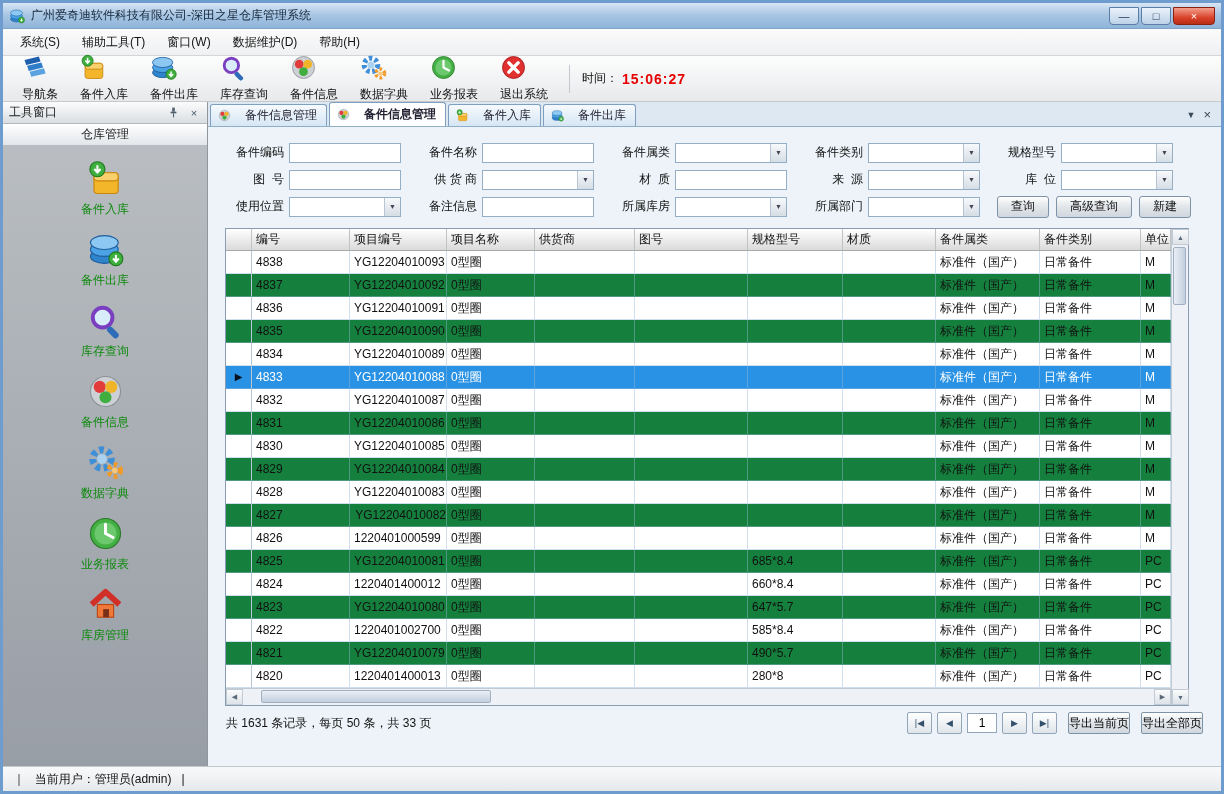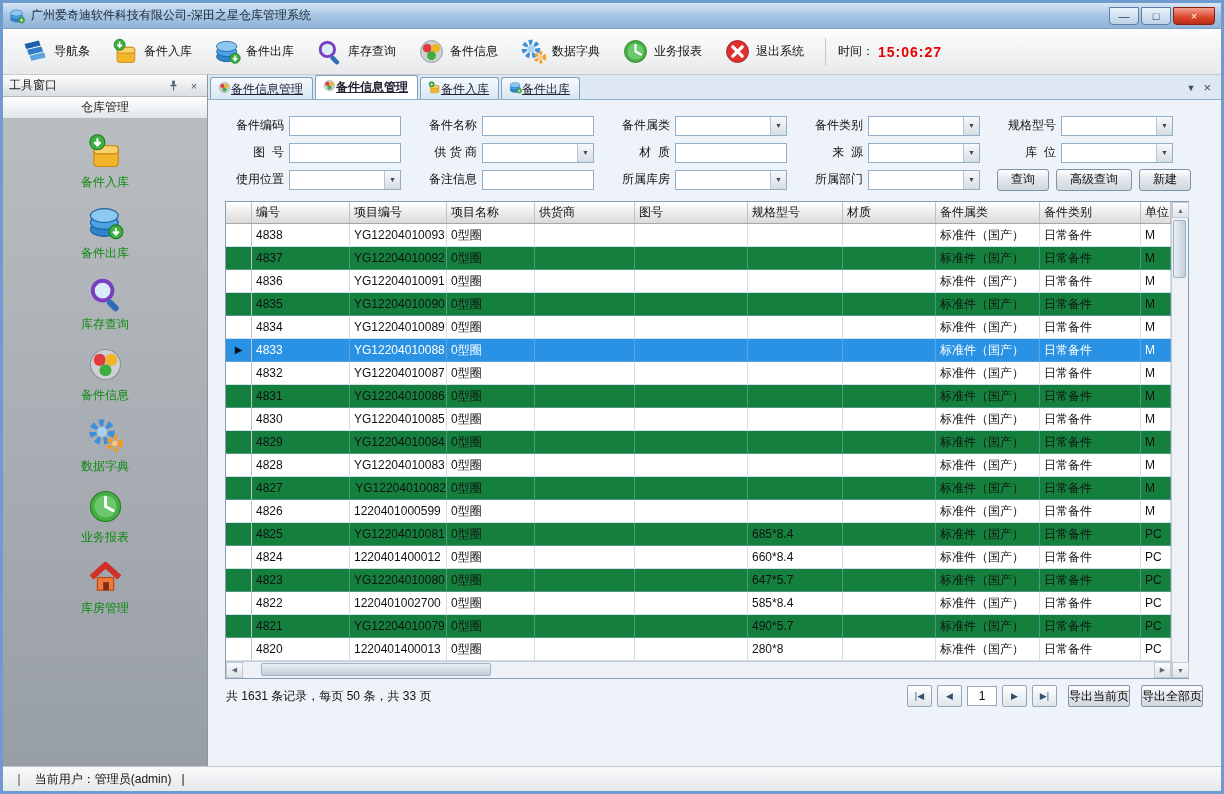--- a/index.html
+++ b/index.html
@@ -21,21 +21,21 @@
   .wb.close { width:42px; background:linear-gradient(#f2a08e,#d9432a 60%,#b92d16); color:#fff; border-color:#8c2010; }
 
   
   .menubar { height:27px; flex:0 0 27px; background:linear-gradient(#fbfbfb,#eef0f2);
              border-bottom:1px solid #d2d6da; display:flex; align-items:center; padding:0 6px; }
   .mi { padding:4px 11px; color:#111; cursor:default; }
 
   
   .toolbar { height:46px; flex:0 0 46px; background:linear-gradient(#fdfdfd,#e7e9eb);
              border-bottom:1px solid #c6cace; display:flex; align-items:center; padding:0 10px; gap:4px; }
-  .tb-item { display:flex; align-items:center; gap:5px; padding:5px 9px; border-radius:3px; }
+  .tb-item { display:flex; gap:5px; padding:5px 9px; border-radius:3px;flex-direction:column; }
   .tb-ic { width:27px; height:27px; }
   .tb-sep { width:1px; height:28px; background:#c2c8ce; margin:0 8px; }
   .time-label { color:#111; }
   .time-value { color:#e60000; font-weight:bold; font-size:14px; letter-spacing:1px; }
 
   
   .main { flex:1; display:flex; overflow:hidden; }
 
   
   .sidebar { width:205px; flex:0 0 205px; display:flex; flex-direction:column; border-right:1px solid #8f969c; background:#aab0b6; }
@@ -49,22 +49,22 @@
              display:flex; flex-direction:column; align-items:center; gap:13px; overflow:hidden; }
   .sb-item { display:flex; flex-direction:column; align-items:center; gap:4px; width:120px; }
   .sb-ic { width:37px; height:37px; }
   .sb-label { color:#0e8a0e; font-size:12px; }
 
   
   .content { flex:1; display:flex; flex-direction:column; background:#edf3f9; overflow:hidden; }
 
   .tabbar { height:25px; flex:0 0 25px; background:#dde8f2; border-bottom:1px solid #8fafc9;
             display:flex; align-items:flex-end; padding:0 2px; gap:2px; }
-  .tab { display:flex; align-items:flex-start; gap:0; padding:3px 9px 3px 7px; border:1px solid #7f9fc0; border-bottom:none;
-         border-radius:3px 3px 0 0; background:linear-gradient(#f6fafd,#d6e6f4); height:22px; color:#223;text-decoration:underline; }
+  .tab { display:flex; align-items:center; gap:14px; padding:3px 9px 3px 7px; border:1px solid #7f9fc0; border-bottom:none;
+         border-radius:3px 3px 0 0; background:linear-gradient(#f6fafd,#d6e6f4); height:22px; color:#223; }
   .tab.active { background:#ffffff; font-weight:bold; height:24px; }
   .tab-ic { width:13px; height:13px; }
   .tabbar-right { margin-left:auto; display:flex; align-items:center; gap:8px; padding:0 8px 4px 0; color:#3a4a58; }
   .tr-ic { font-size:9px; }
   .tr-x { font-size:13px; }
 
   
   .search-panel { padding:12px 0 6px 0; background:#edf3f9; }
   .srow { display:flex; align-items:center; height:27px; padding:0 14px; }
   .sfield { display:flex; align-items:center; width:193px; }
@@ -198,20 +198,27 @@
         </div>
       <div class="wb">
           <span>□</span>
         </div>
       <div class="wb close">
           <span>×</span>
         </div>
     </div>
   </div>
 
+  <div class="menubar">
+    <span class="mi">系统(S)</span>
+    <span class="mi">辅助工具(T)</span>
+    <span class="mi">窗口(W)</span>
+    <span class="mi">数据维护(D)</span>
+    <span class="mi">帮助(H)</span>
+  </div>
 
   <div class="toolbar">
     <div class="tb-item">
       <svg class="tb-ic">
           <use href="#sym-nav"></use>
         </svg>
       <span>导航条</span>
     </div>
     <div class="tb-item">
       <svg class="tb-ic">

